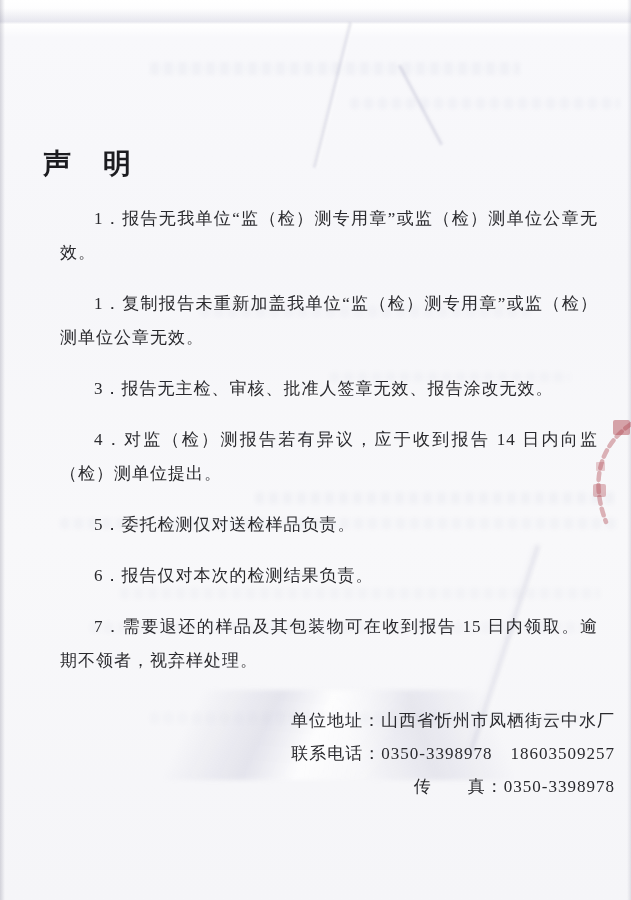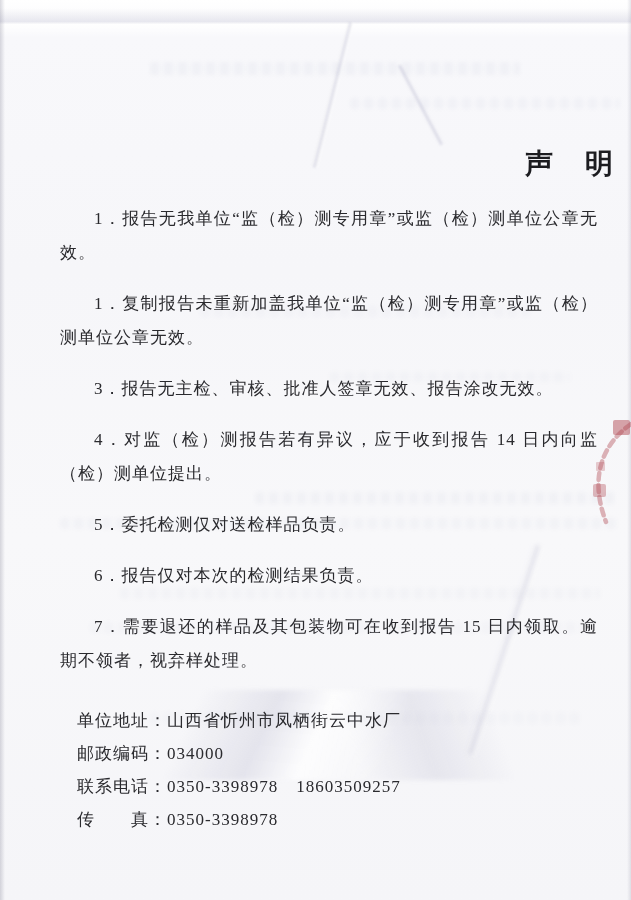--- a/index.html
+++ b/index.html
@@ -83,38 +83,38 @@
     left: 43px;
     top: 143px;
     width: 572px;
     color: #2a2a2e;
     font-size: 17px;
     line-height: 34px;
     letter-spacing: 1px;
   }
   .doc-title {
     margin: 0 0 7px 0;
-    text-align: right;
+    text-align: left;
     font-size: 28px;
     font-weight: bold;
     line-height: 42px;
     letter-spacing: 2px;
     color: #1c1c20;
   }
   .item {
     margin: 17px;
     text-indent: 34px;
     text-align: justify;
   }
   .contact {
     margin-top: 26px;
     padding-left: 34px;
     line-height: 33px;
   }
-  .contact-line { white-space: nowrap; }
+  .contact-line { white-space: nowrap; text-align: right; }
   .c-label { color: #2a2a2e; }
   .c-value { color: #2a2a2e; }
   .c-value-2 { margin-left: 18px; }
 </style>
 </head>
 <body>
 
 <div class="paper">
 
   <div class="crease crease-top-band"></div>
@@ -151,23 +151,20 @@
     <p class="item">4．对监（检）测报告若有异议，应于收到报告 14 日内向监（检）测单位提出。</p>
     <p class="item">5．委托检测仅对送检样品负责。</p>
     <p class="item">6．报告仅对本次的检测结果负责。</p>
     <p class="item">7．需要退还的样品及其包装物可在收到报告 15 日内领取。逾期不领者，视弃样处理。</p>
 
     <div class="contact">
       <div class="contact-line">
         <span class="c-label">单位地址：</span><span class="c-value">山西省忻州市凤栖街云中水厂</span>
       </div>
       <div class="contact-line">
-        <span class="c-label">邮政编码：</span><span class="c-value">034000</span>
-      </div>
-      <div class="contact-line">
         <span class="c-label">联系电话：</span><span class="c-value">0350-3398978</span><span class="c-value c-value-2">18603509257</span>
       </div>
       <div class="contact-line">
         <span class="c-label">传　　真：</span><span class="c-value">0350-3398978</span>
       </div>
     </div>
   </div>
 
 </div>
 

